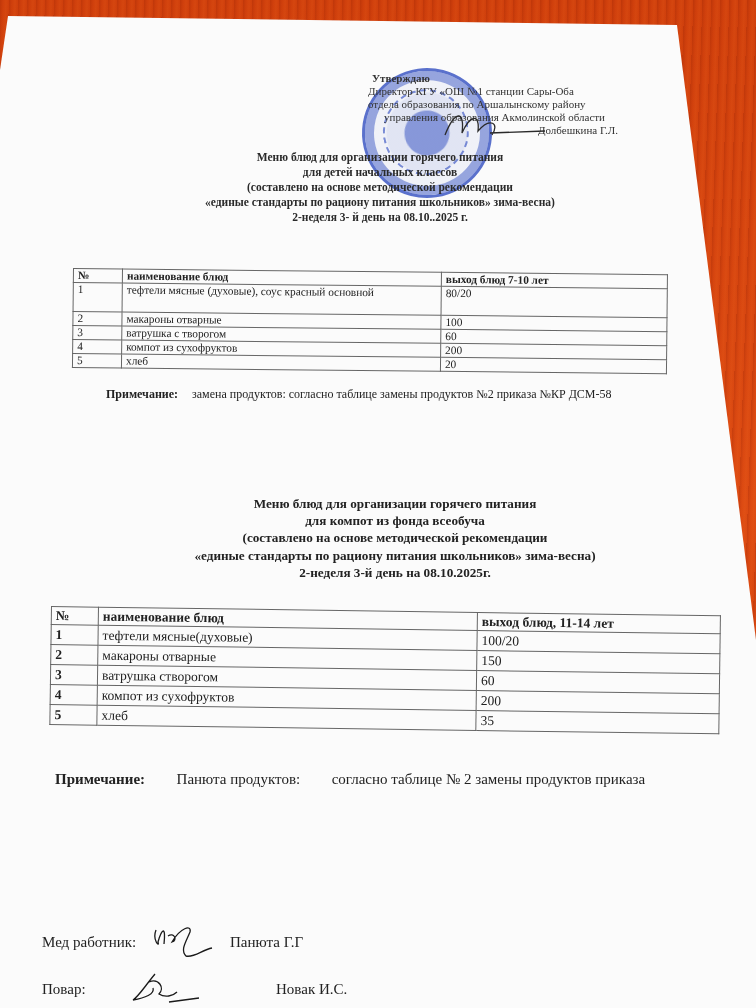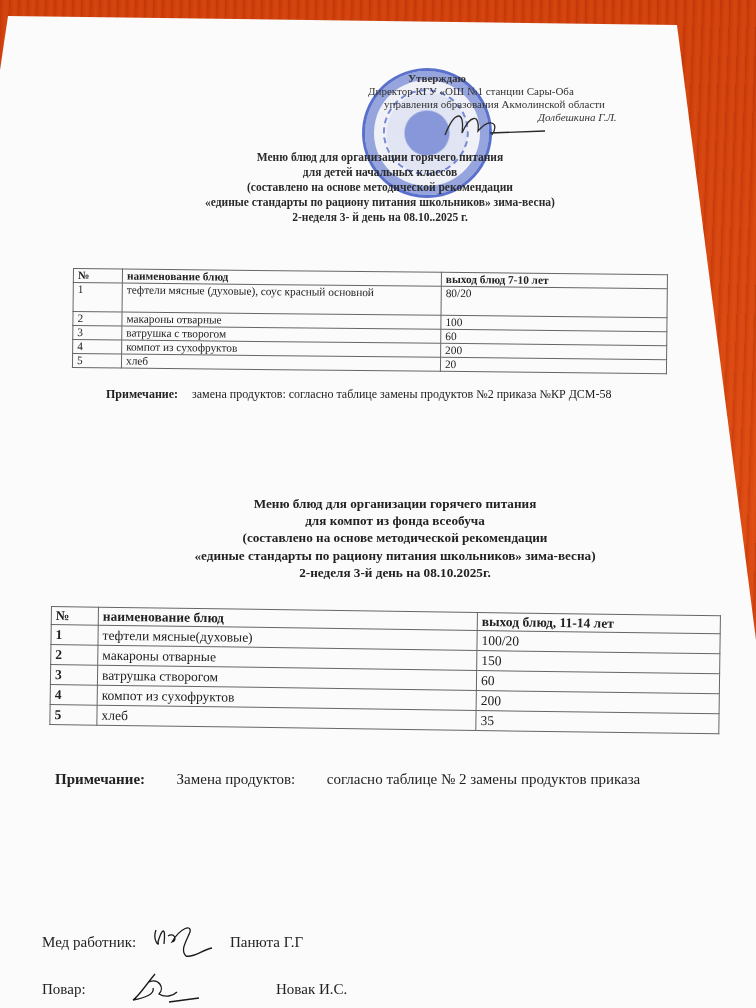--- a/index.html
+++ b/index.html
@@ -20,21 +20,21 @@
   }
   .abs { position: absolute; }
 
   
   .approval { left: 368px; top: 72px; font-size: 11px; line-height: 13px; color: #333; width: 300px; }
   .approval div { white-space: nowrap; }
   .approval .a1 { padding-left: 4px; }
   .approval .a2 { padding-left: 0px; }
   .approval .a3 { padding-left: 0px; }
   .approval .a4 { padding-left: 16px; }
-  .approval .a5 { padding-left: 170px; font-style: italic; }
+  .approval .a5 { padding-left: 170px; }
 
   .stamp {
     left: 362px; top: 68px; width: 124px; height: 124px; border-radius: 50%;
     border: 3px solid rgba(40,70,190,0.75);
     box-shadow: inset 0 0 0 6px rgba(255,255,255,0.0), inset 0 0 0 9px rgba(40,70,190,0.45);
     background: radial-gradient(circle at 50% 50%, rgba(40,70,190,0.55) 0 22px, rgba(40,70,190,0.12) 23px 40px, rgba(40,70,190,0.05) 41px);
     transform: rotate(-8deg);
   }
   .stamp-inner {
     position: absolute; left: 18px; top: 18px; width: 82px; height: 82px; border-radius: 50%;
@@ -90,22 +90,23 @@
 </head>
 <body>
 
 <div class="paper"></div>
 
 <div class="abs stamp">
   <div class="stamp-inner"></div>
 </div>
 
 <div class="abs approval">
-  <div class="a1" style="font-weight:bold;margin-left:36px;">Утверждаю</div>
+  <div class="a1" style="font-weight:bold;">Утверждаю</div>
   <div class="a2">Директор КГУ «ОШ №1 станции Сары-Оба</div>
+  <div class="a3">отдела образования по Аршалынскому району</div>
   <div class="a4">управления образования Акмолинской области</div>
   <div class="a5">Долбешкина Г.Л.</div>
 </div>
 
 <svg class="abs signature-director" width="110" height="40">
   <path d="M5 30 C 15 5, 25 5, 22 28 C 30 10, 40 8, 38 26 C 50 12, 60 18, 52 30 M 50 28 L 105 26" fill="none" stroke="#2a2a2a" stroke-width="1.3"></path>
 </svg>
 
 <div class="abs title1">
   <div>Меню блюд  для организации горячего питания</div>
@@ -200,21 +201,21 @@
       <td class="c2">хлеб</td>
       <td>35</td>
     </tr>
   </tbody>
 </table>
 
 <div class="abs note2">
   <div>
     <span class="lbl">Примечание:</span>
     <span class="gap-l"></span>
-    <span>Замена продуктов:</span>
+    <span>Панюта продуктов:</span>
     <span class="gap-l"></span>
     <span>согласно таблице № 2 замены продуктов приказа</span>
   </div>
 </div>
 
 <div class="sig-row">
   <span class="sig-label med-label">Мед работник:</span>
   <svg class="abs med-sig" width="70" height="42">
     <path d="M6 10 C 2 20, 10 28, 8 22 C 12 8, 16 6, 14 24 M 18 16 C 24 12, 28 20, 22 22 C 30 8, 42 4, 40 12 C 36 22, 30 30, 36 36 C 44 38, 52 30, 62 28" fill="none" stroke="#1a1a1a" stroke-width="1.3"></path>
   </svg>

